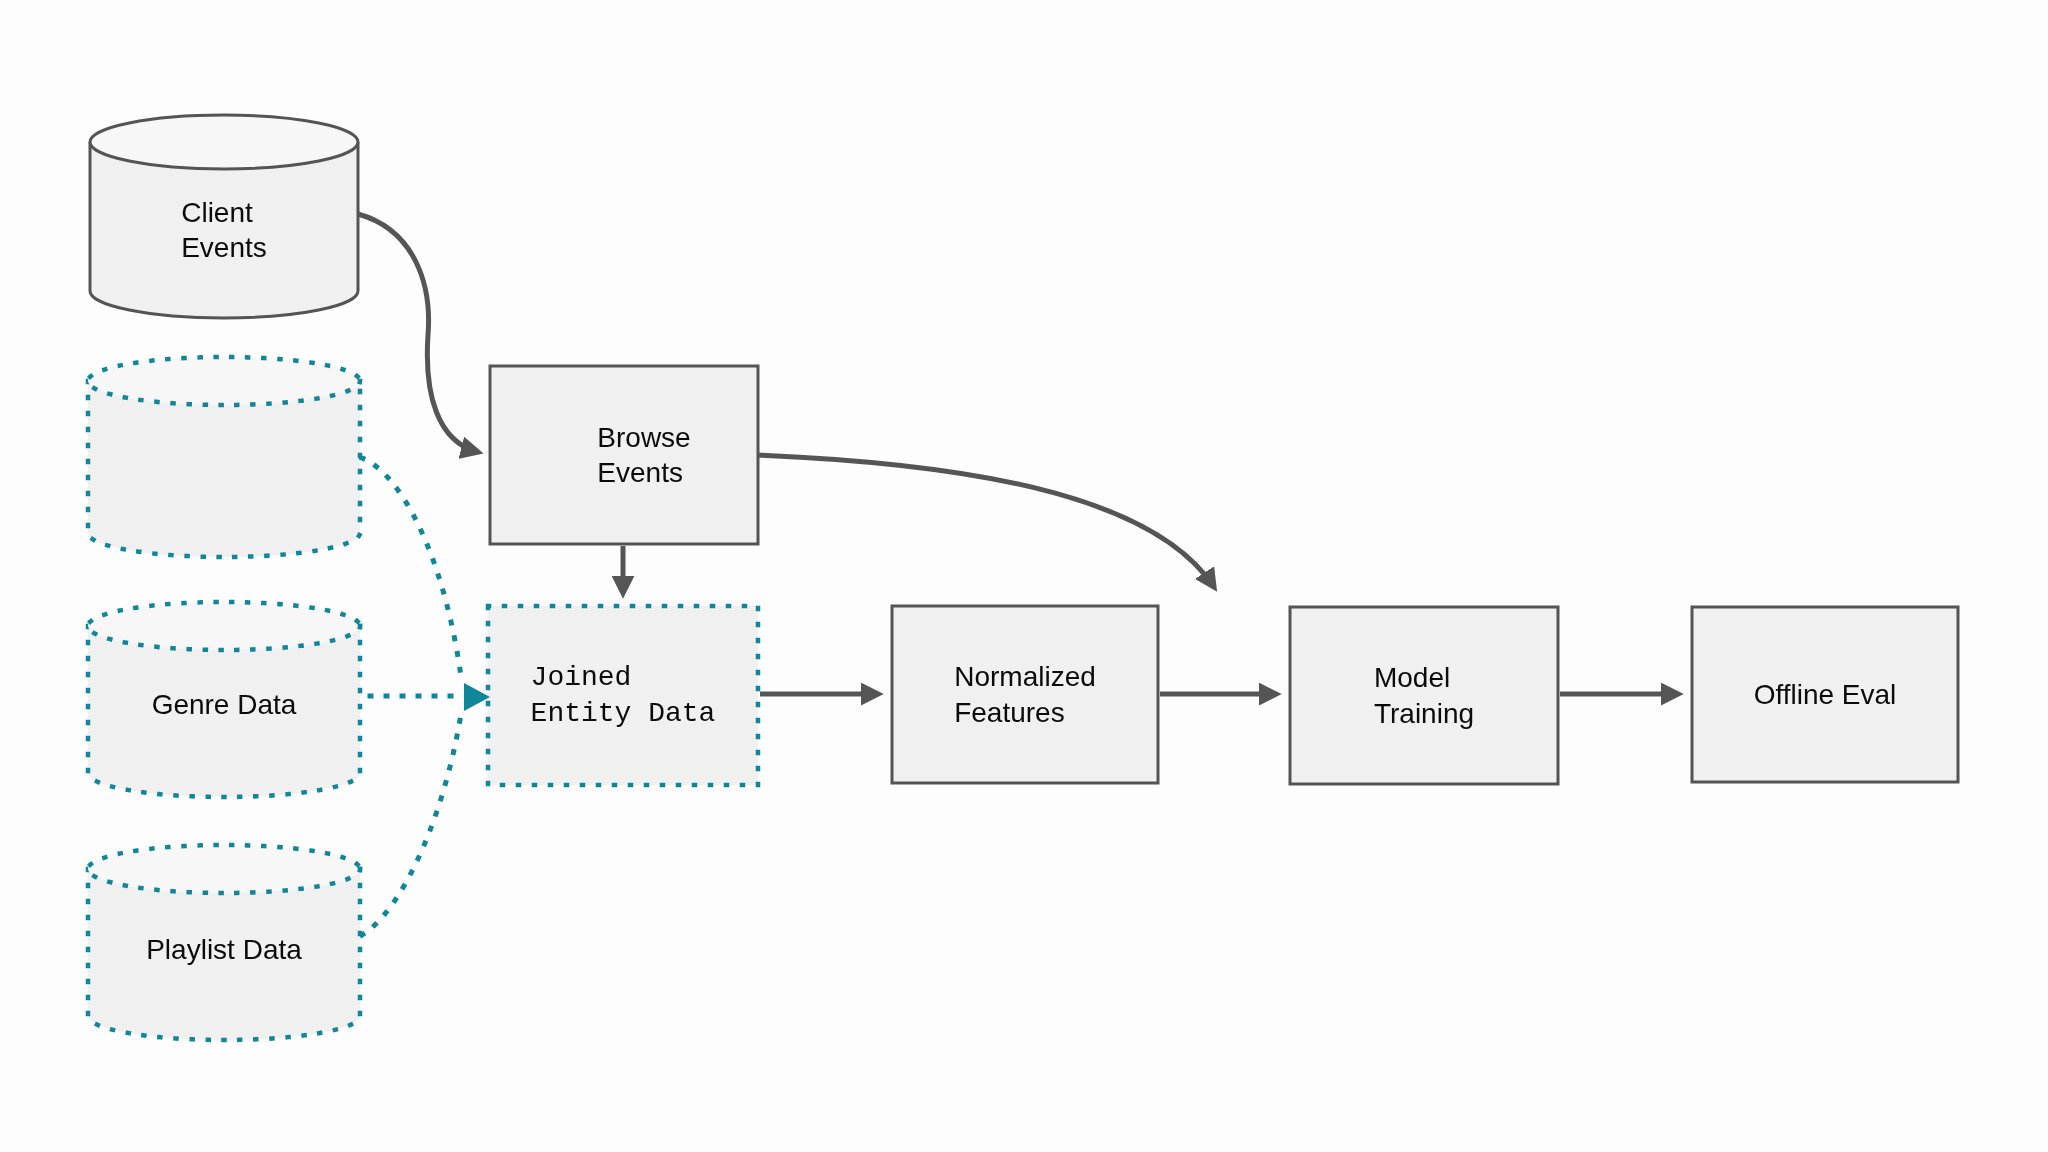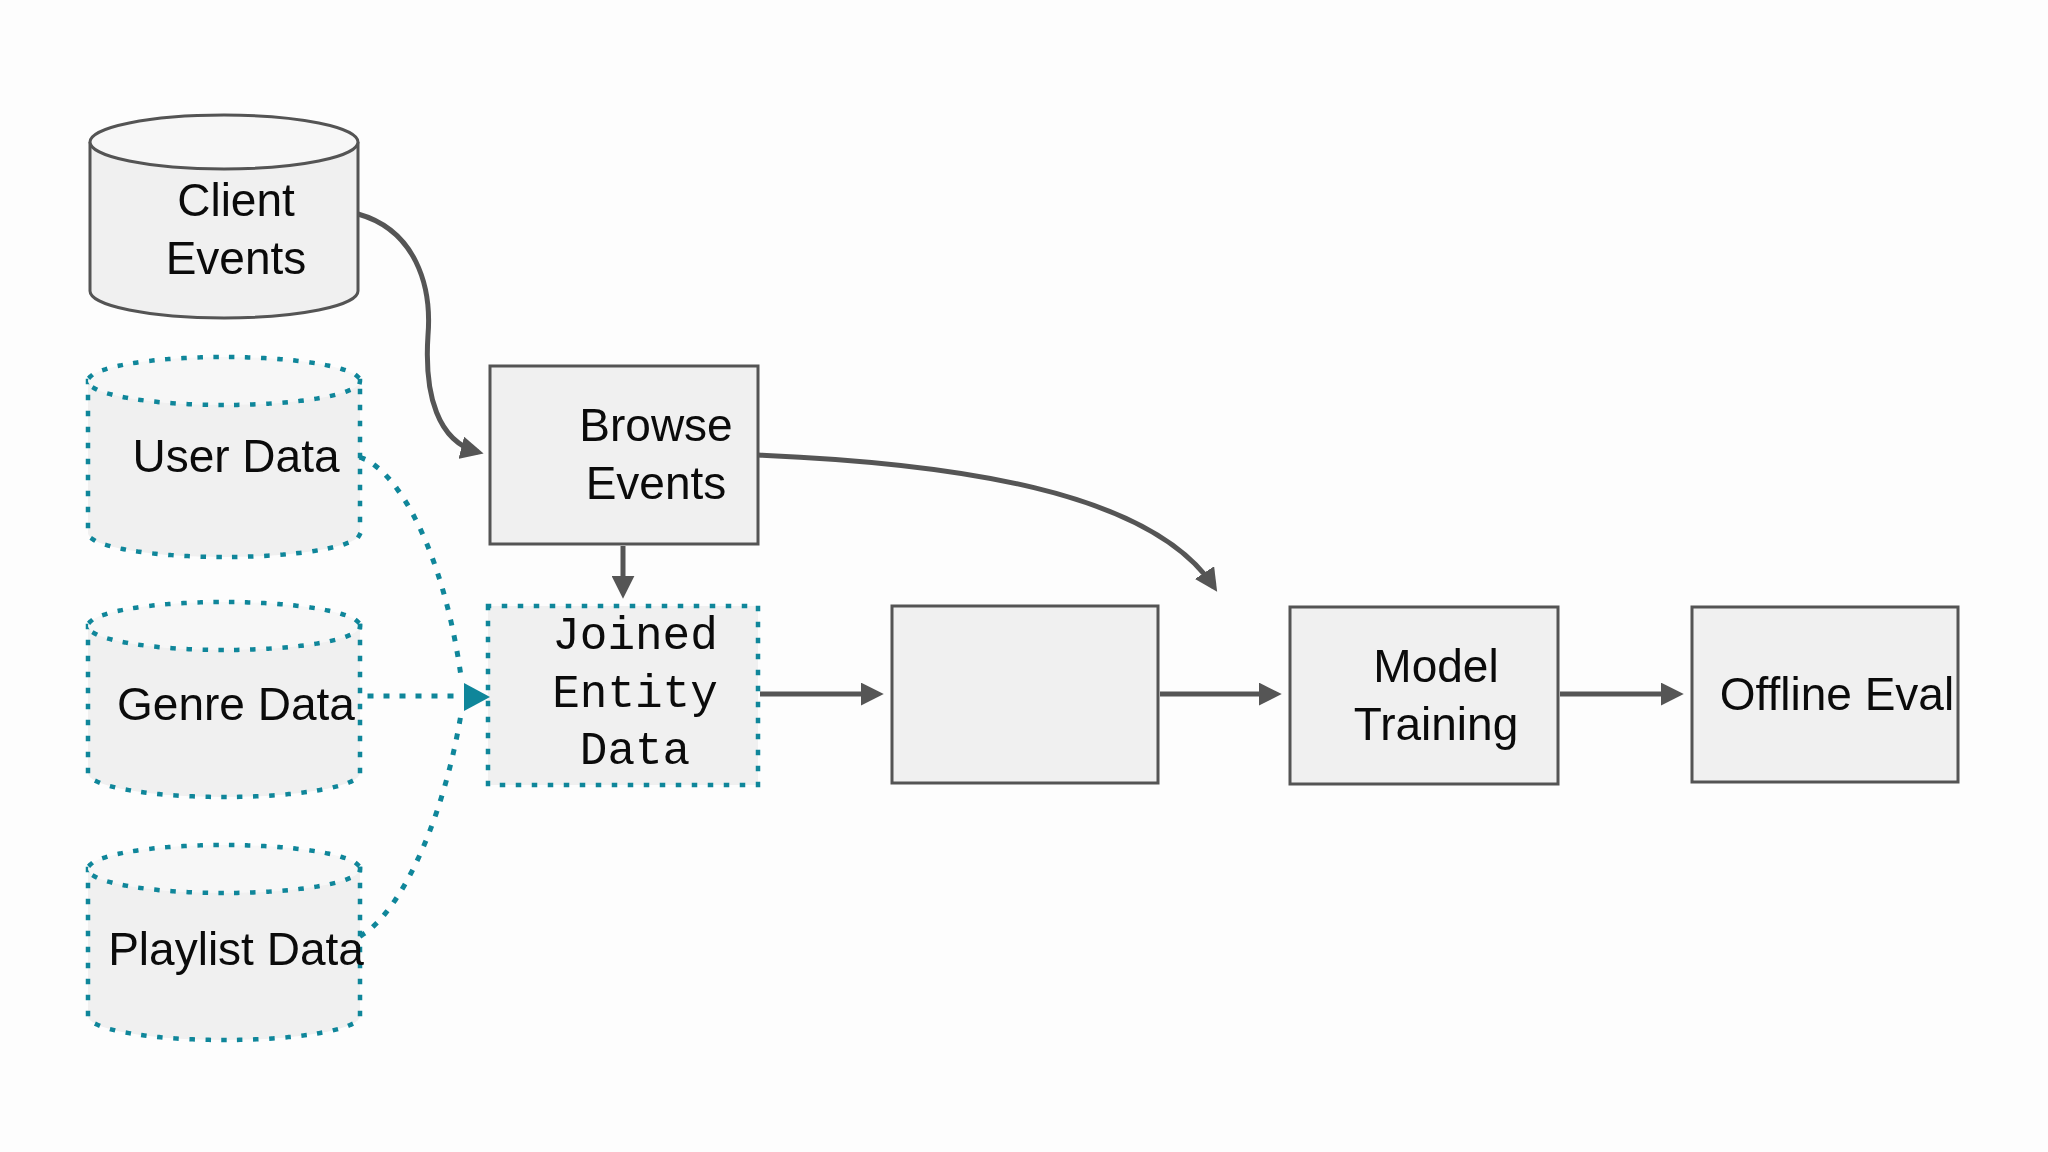--- a/index.html
+++ b/index.html
@@ -29,26 +29,25 @@
   .cyl-body.dotted,.cyl-top.dotted{stroke:var(--accent-teal);stroke-width:4.5;stroke-dasharray:1 15;stroke-linecap:square;}
   .edge{fill:none;stroke:var(--connector-gray);stroke-width:5;}
   .edge.dotted{stroke:var(--accent-teal);stroke-dasharray:1 15;stroke-linecap:square;}
   #arrow-gray path{fill:var(--connector-gray);}
   .teal-head{fill:var(--accent-teal);}
 
   
   .node-label{
     position:absolute;
     display:flex;align-items:center;justify-content:center;
-    text-align:center;
+    text-align:left;
     white-space:pre-line;
-    font-size:46px;line-height:1.26;
+    font-size:28px;line-height:1.26;
     color:var(--text-color);
     pointer-events:none;
-    margin-left:12px;
   }
 </style>
 </head>
 <body>
 
 <div class="canvas">
 
   <svg class="diagram" viewBox="0 0 2048 1152">
     <defs>
       <marker id="arrow-gray" viewBox="0 0 10 10" refX="7.5" refY="5" markerWidth="4.6" markerHeight="4.6" orient="auto-start-reverse">
@@ -91,31 +90,32 @@
 
     <path class="edge dotted" d="M 362 458 C 402 474 446 560 462 684"></path>
     <path class="edge dotted" d="M 370 696 L 458 696"></path>
     <path class="edge dotted" d="M 362 935 C 400 912 444 822 462 708"></path>
     <polygon class="teal-head" points="464,683 490,697 464,711"></polygon>
   </svg>
 
   <div class="node-label" style="left:90px;top:145px;width:268px;height:170px;">Client
 Events</div>
 
-  <div class="node-label" style="left:88px;top:357px;width:272px;height:200px;">User Data</div>
 
   <div class="node-label" style="left:88px;top:610px;width:272px;height:190px;">Genre Data</div>
 
   <div class="node-label" style="left:88px;top:855px;width:272px;height:190px;">Playlist Data</div>
 
   <div class="node-label" style="left:510px;top:366px;width:268px;height:178px;">Browse
 Events</div>
 
   <div class="node-label" style="left:488px;top:606px;width:270px;height:179px;font-family:Liberation Mono, monospace;">Joined
 Entity Data</div>
 
+  <div class="node-label" style="left:892px;top:606px;width:266px;height:177px;">Normalized
+Features</div>
 
   <div class="node-label" style="left:1692px;top:607px;width:266px;height:175px;">Offline Eval</div>
 
   <div class="node-label" style="left:1290px;top:607px;width:268px;height:177px;">Model
 Training</div>
 
 </div>
 
 </body></html>

